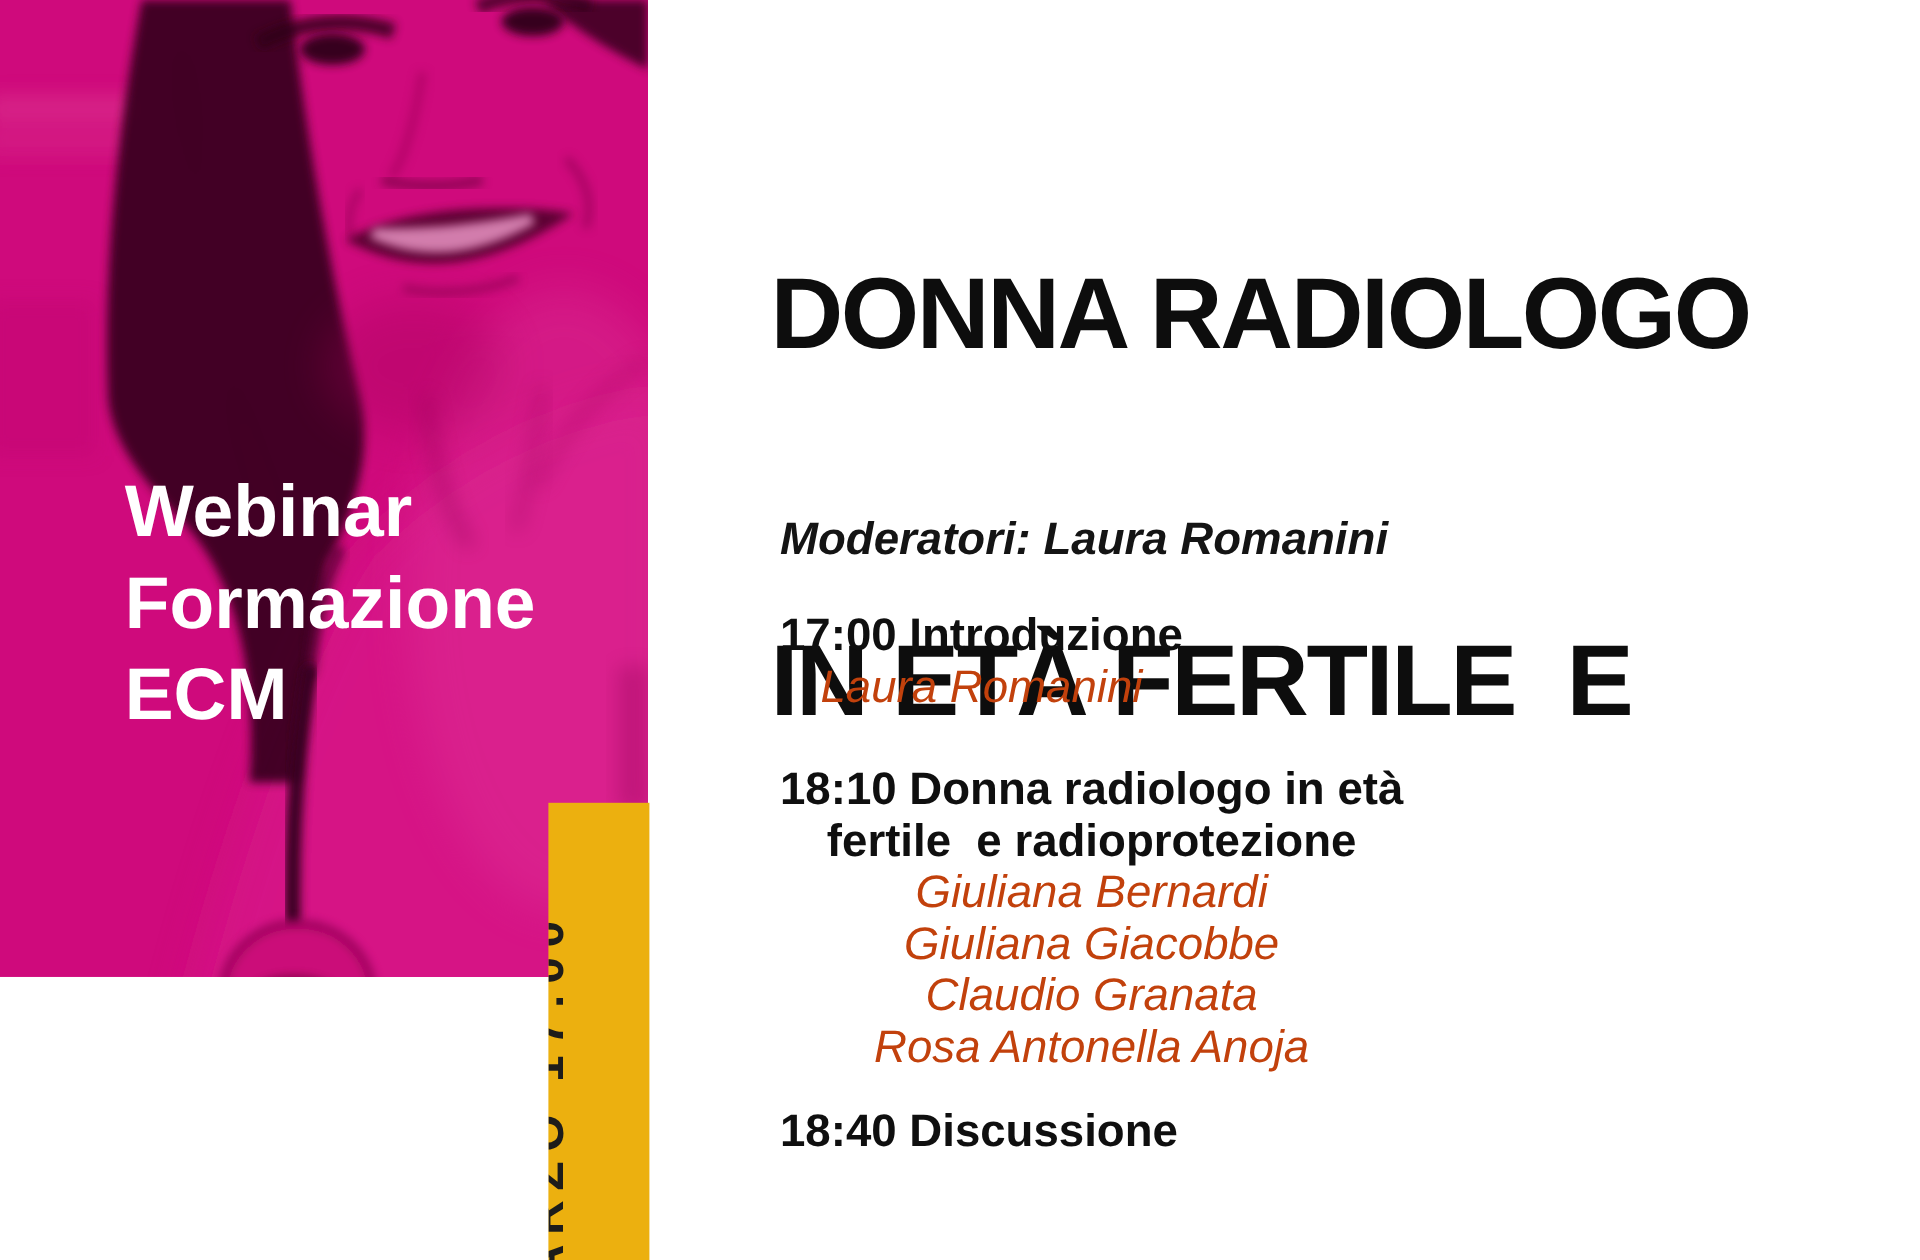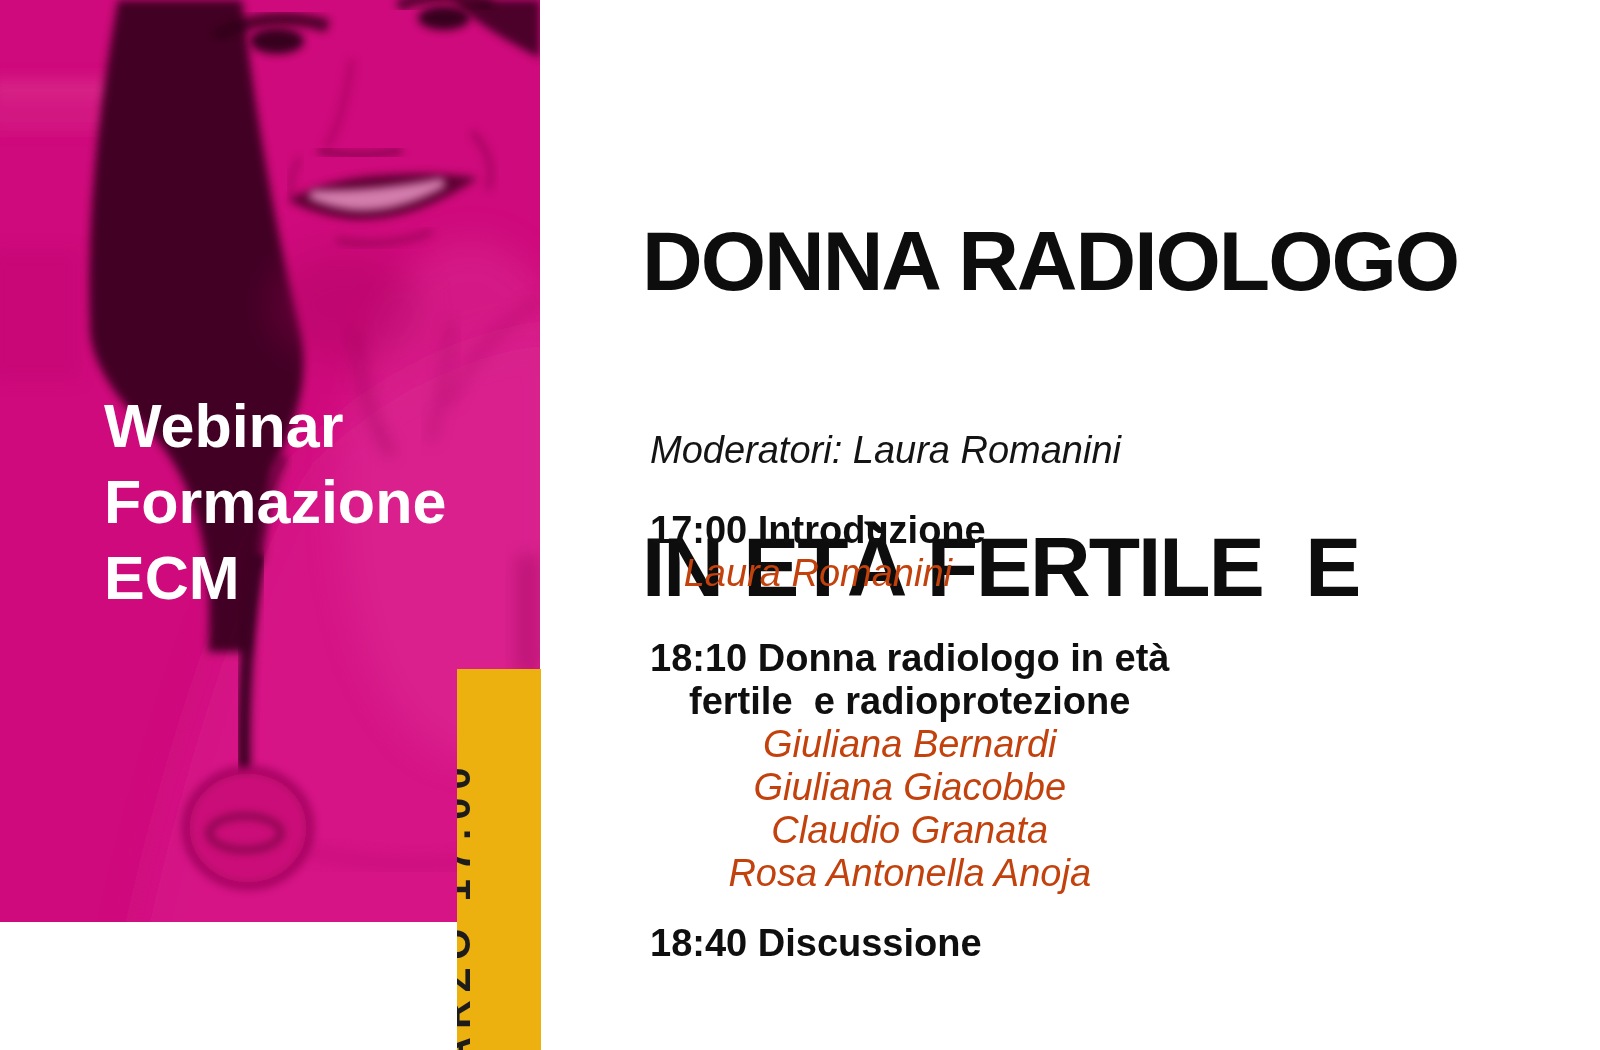--- a/index.html
+++ b/index.html
@@ -6,21 +6,21 @@
   body {
     width: 1600px; height: 1050px;
     position: relative;
     overflow: hidden;
     background: #ffffff;
     font-family: "Liberation Sans", sans-serif;
   }
   
   .left-panel {
     position: absolute; left: 0; top: 0;
-    width: 540px; height: 922px;
+    width: 540px; height: 814px;
     background: #cf0a7c;
     overflow: hidden;
   }
   .portrait { position: absolute; left: 0; top: 0; }
   .webinar-heading {
     position: absolute; left: 104px; top: 388px;
     font-size: 61px; line-height: 76px;
     font-weight: 800; color: #ffffff;
     letter-spacing: 0px;
   }
@@ -54,21 +54,21 @@
   .event-title {
     position: absolute; left: 642px; top: 6px;
     font-size: 84px; line-height: 102px;
     font-weight: 800; color: #0d0d0d;
     letter-spacing: -2px;
     white-space: pre-wrap;
   }
   .moderators {
     position: absolute; left: 650px; top: 428px;
     font-size: 38px; line-height: 44px;
-    font-style: italic; color: #141414;
+    font-style: italic; color: #141414; font-weight: bold;
   }
   .schedule-item { position: absolute; left: 650px; color: #141414; text-align: center; }
   .schedule-item.pos-1 { top: 509px; }
   .schedule-item.pos-2 { top: 637px; }
   .schedule-item.pos-3 { top: 922px; }
   .time-title {
     font-size: 38px; line-height: 43px;
     font-weight: 700; color: #0f0f0f;
     white-space: pre-wrap;
   }

